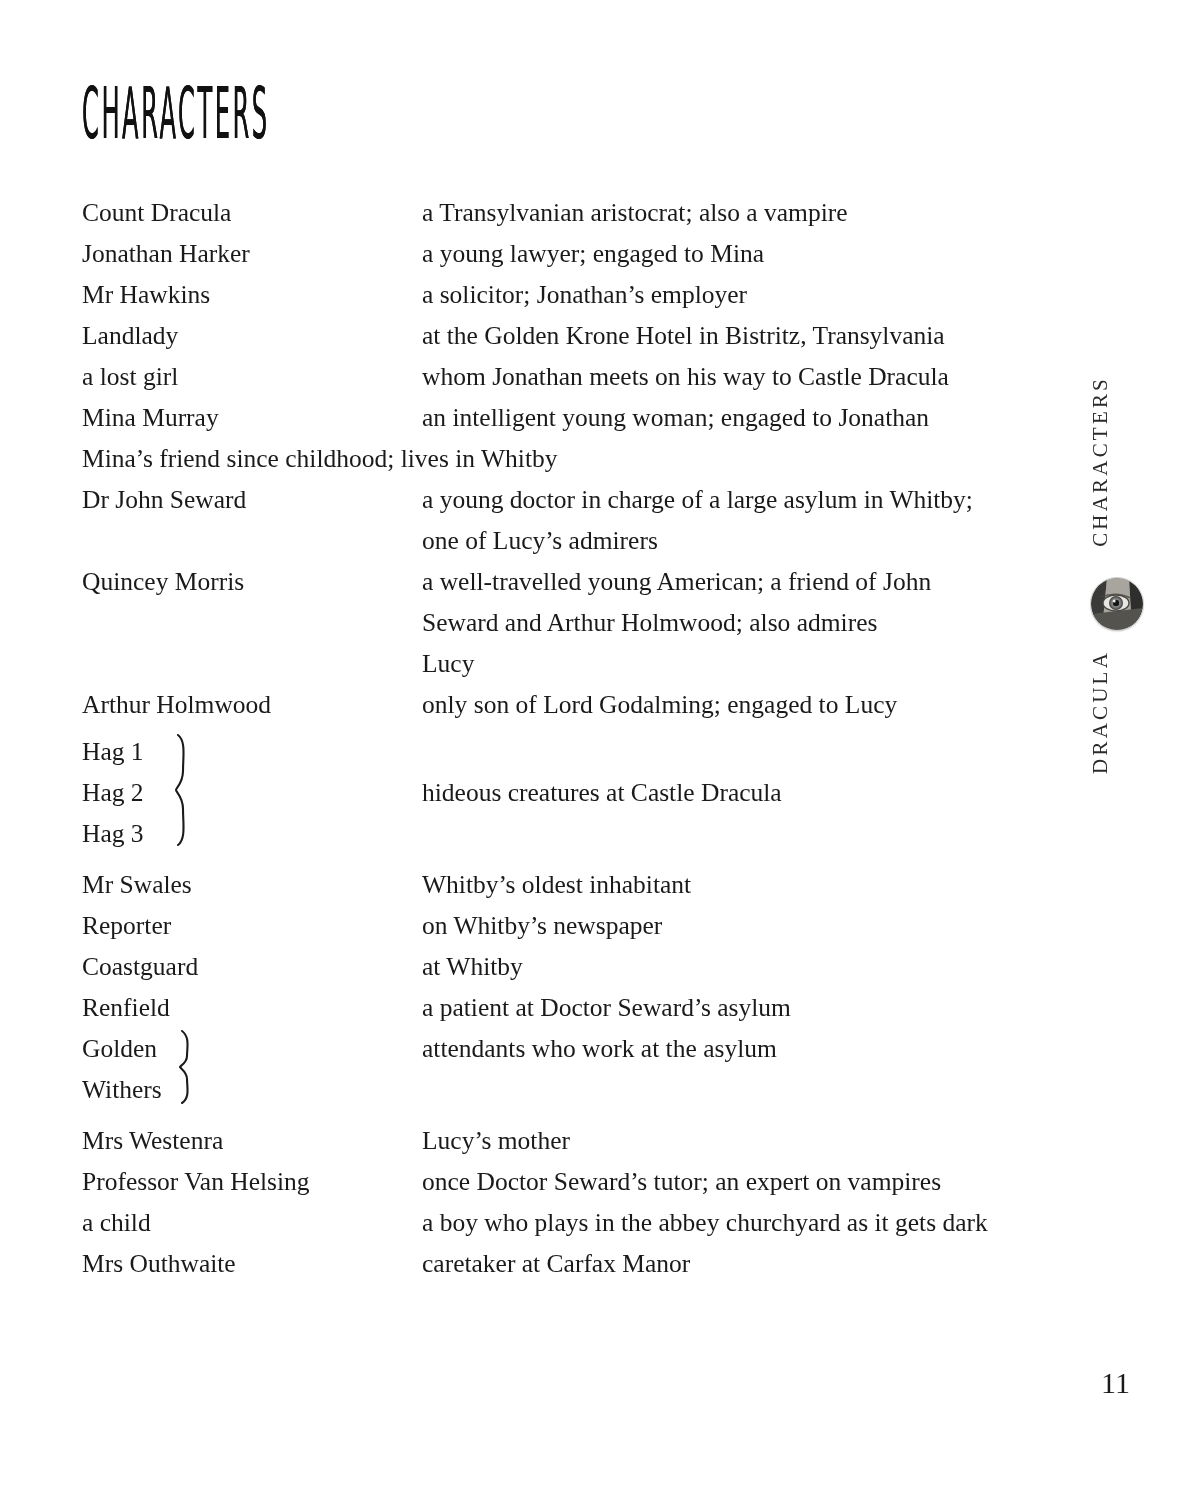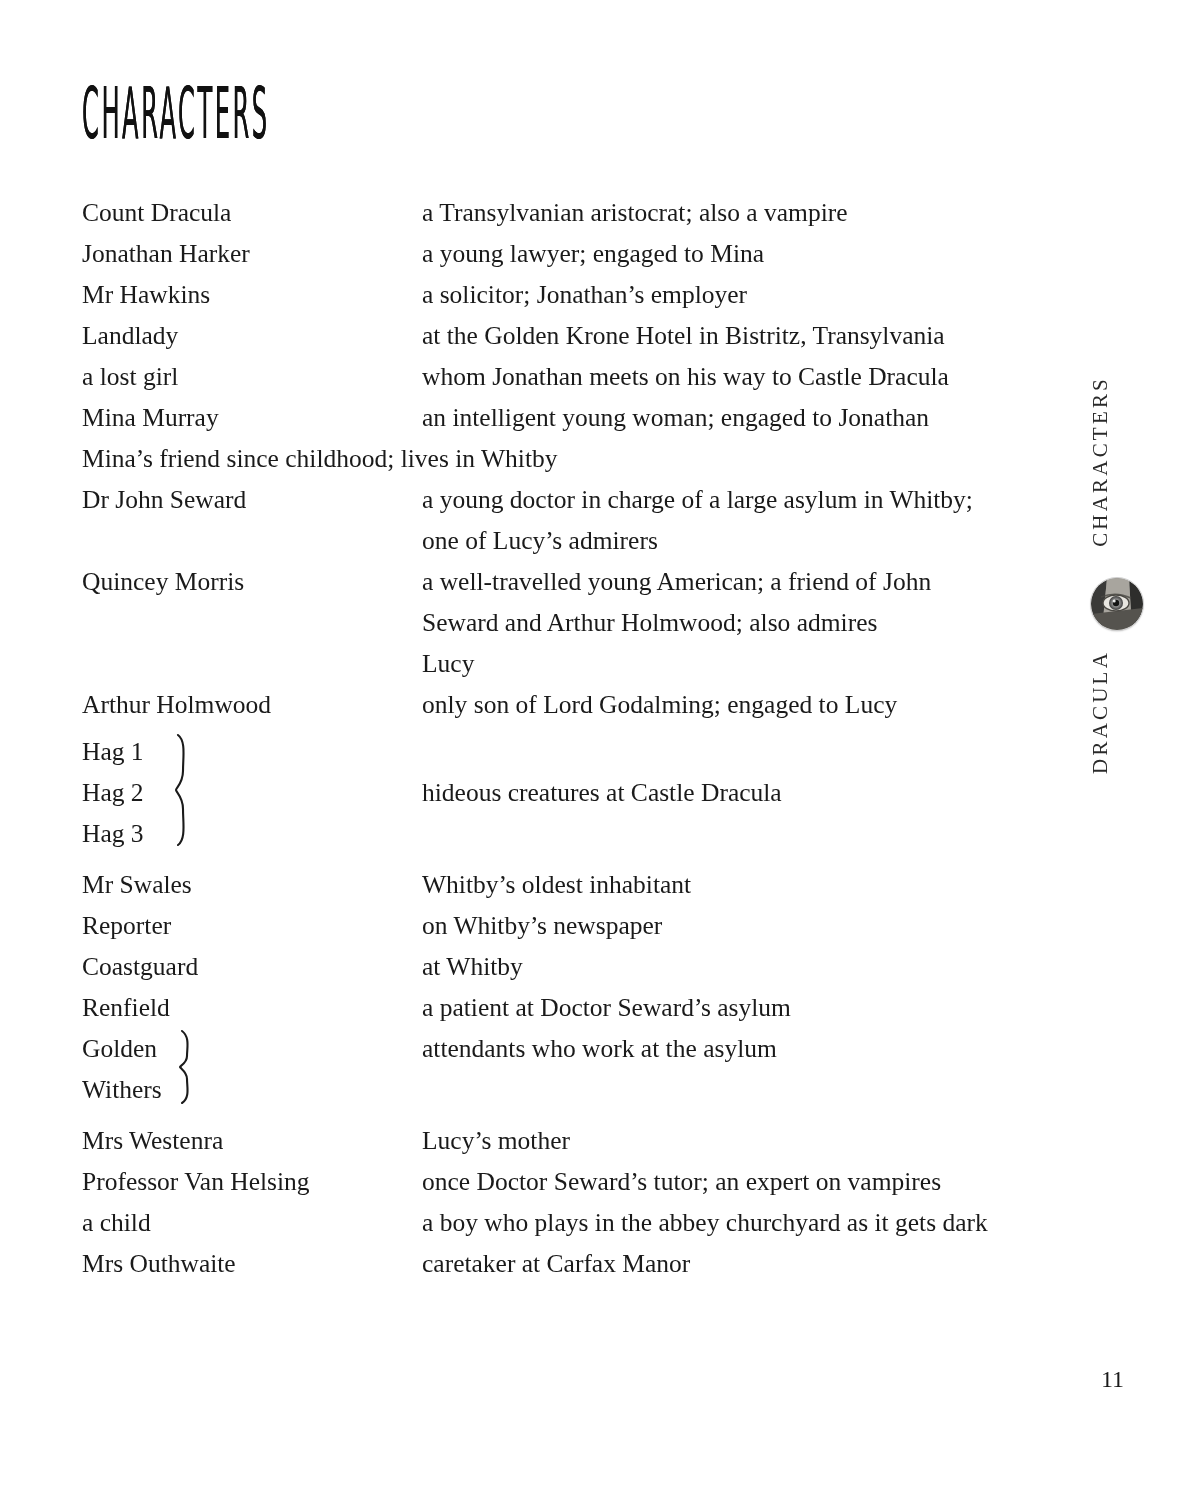--- a/index.html
+++ b/index.html
@@ -133,23 +133,23 @@
     height: 52px;
     border-radius: 50%;
     overflow: hidden;
     box-shadow: 0 0 0 1px #cfcfcf, 0 1px 2px rgba(0,0,0,0.35);
   }
   .eye-badge svg { display: block; }
 
   
   .folio {
     position: absolute;
-    right: 58px;
+    right: 52px;
     top: 1366px;
-    font-size: 24px;
+    font-size: 30px;
     color: #1a1a1a;
   }
 </style>
 </head>
 <body>
 
 <div class="page">
 
   <div class="page-title">CHARACTERS</div>
 

